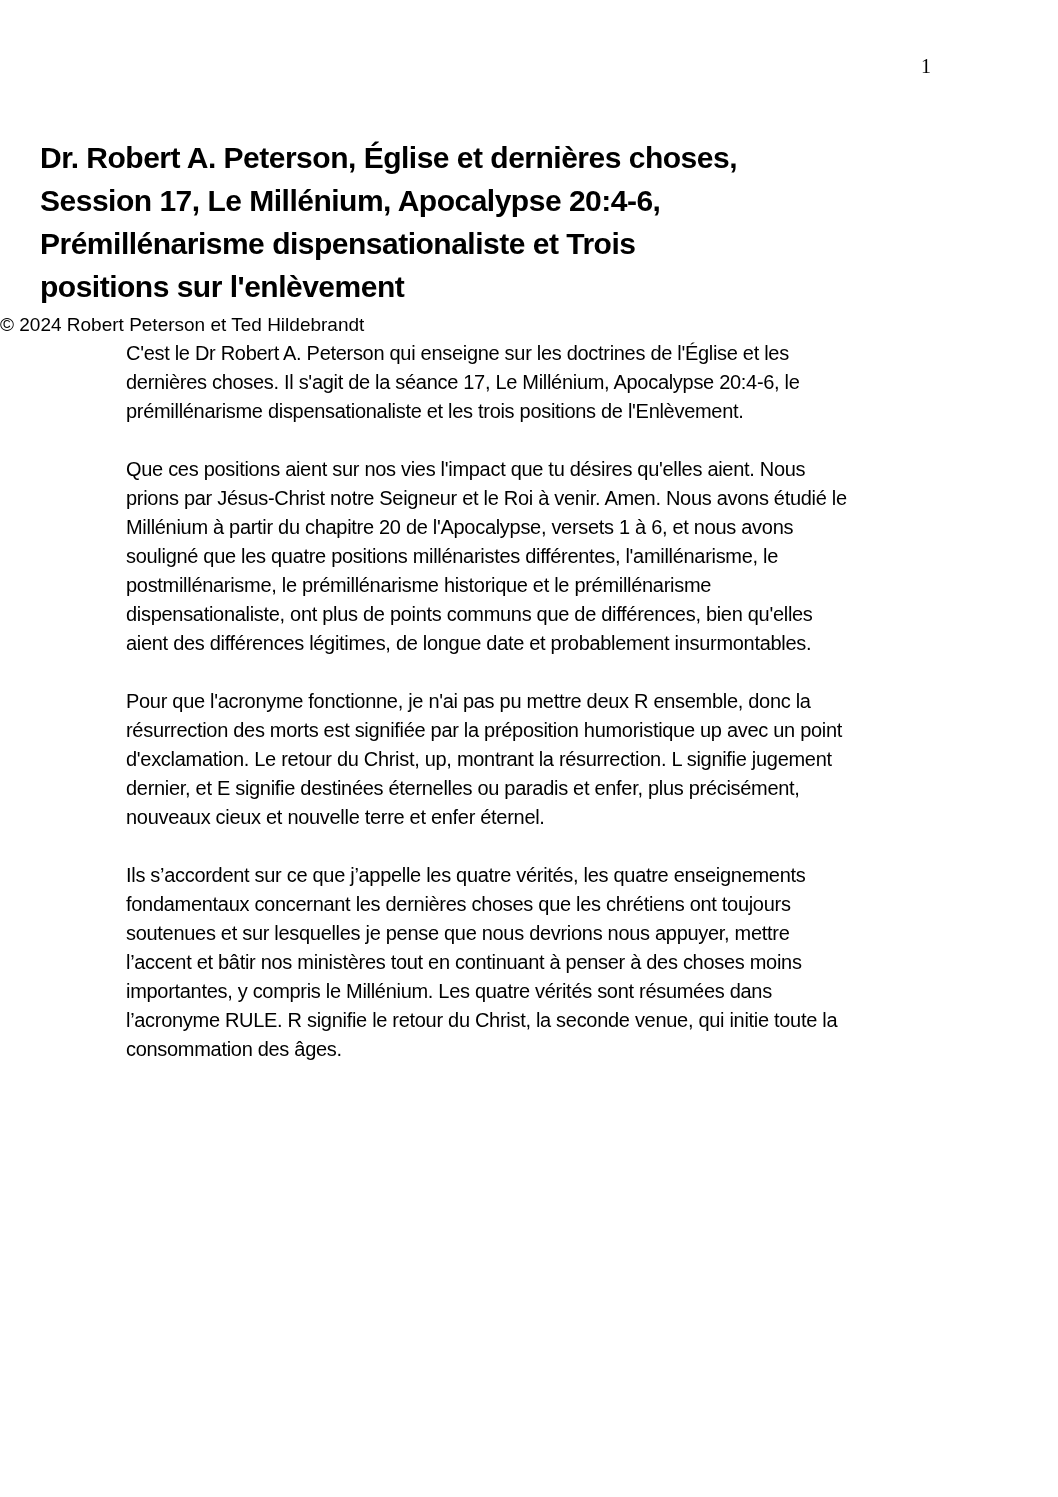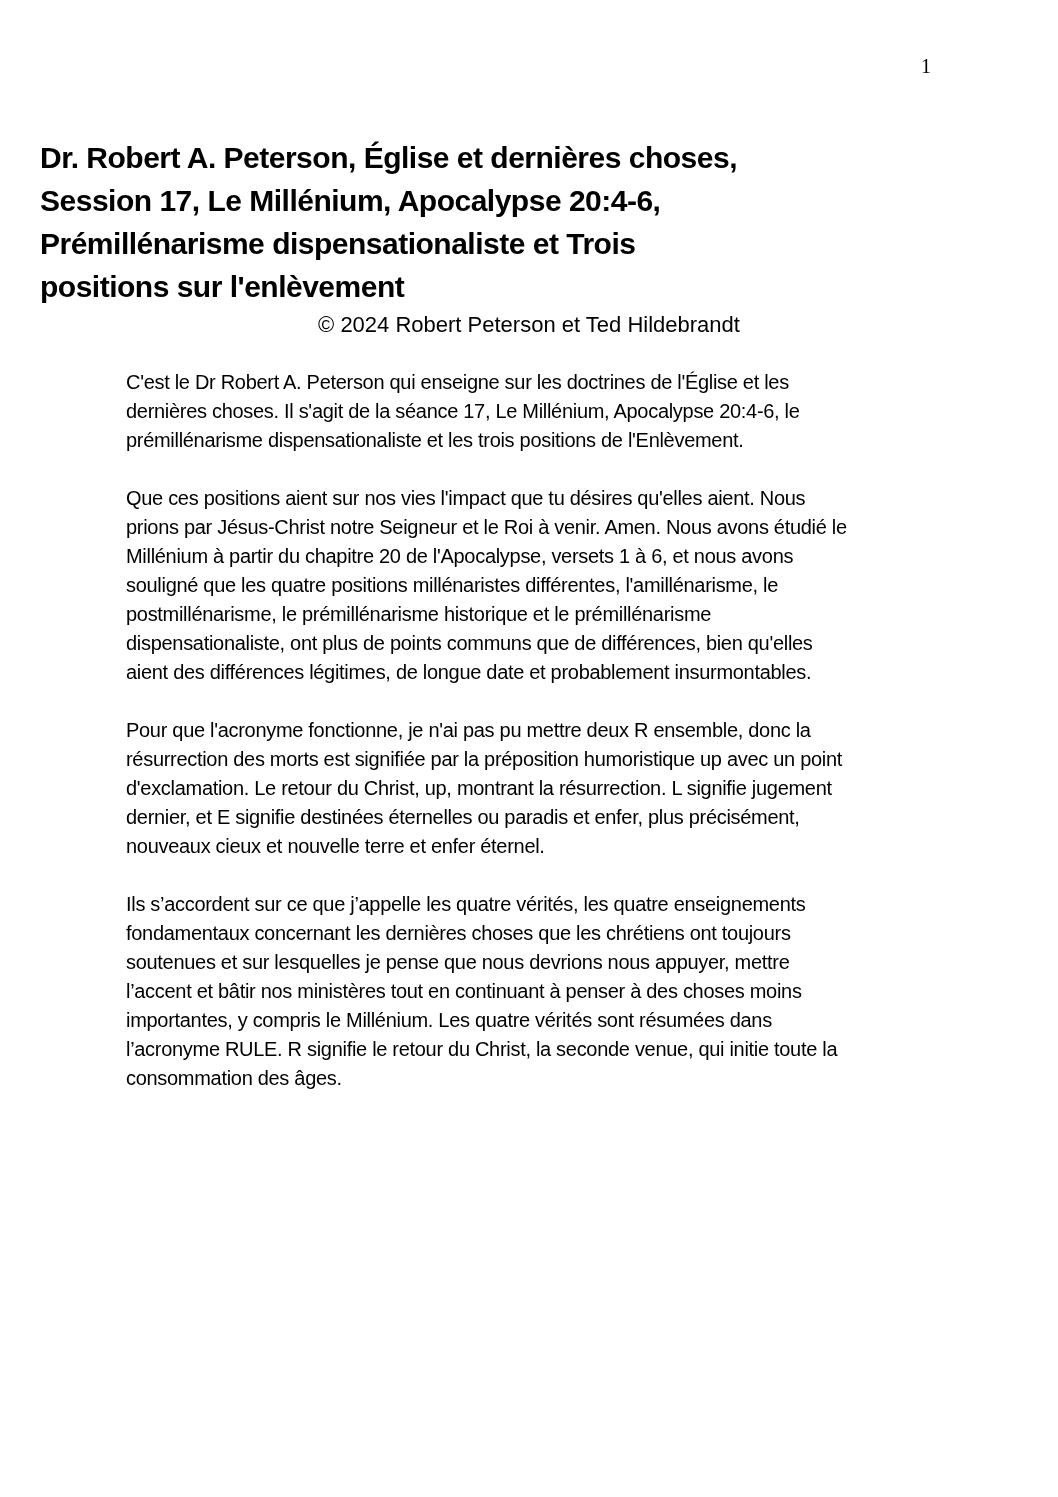--- a/index.html
+++ b/index.html
@@ -30,27 +30,26 @@
     margin: 136px 40px 0 40px;
     text-align: left;
     font-size: 30px;
     line-height: 43px;
     font-weight: 700;
     letter-spacing: -0.5px;
     white-space: pre-line;
   }
   .copyright {
     margin-top: 2px;
-    text-align: center;
-    font-size: 22px;
+    text-align: left;
+    font-size: 19px;
     line-height: 29px;
     white-space: pre-line;
   }
   .doc-body {
-    margin-top: 29px;
     padding: 0 120px 0 126px;
     font-size: 20px;
     line-height: 29px;
     letter-spacing: -0.3px;
   }
   .doc-body p {
     margin: 0 0 29px 0;
     white-space: pre;
   }
 </style>

